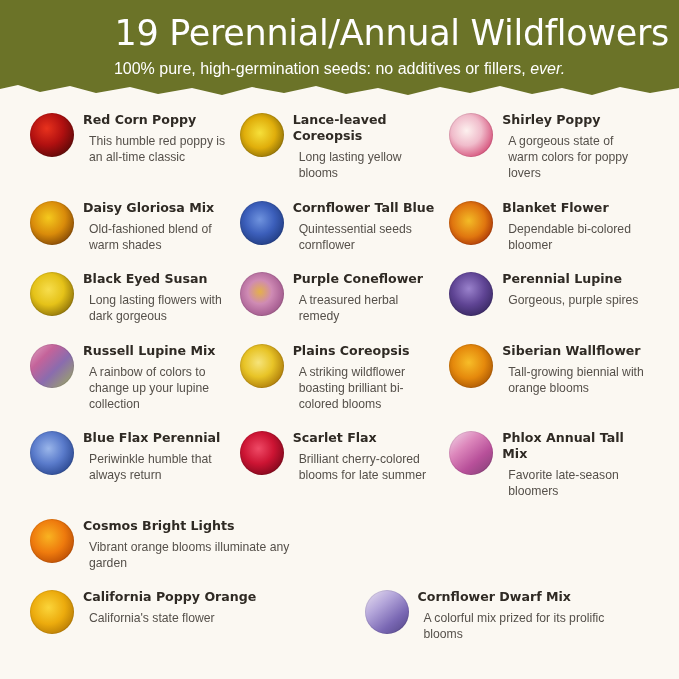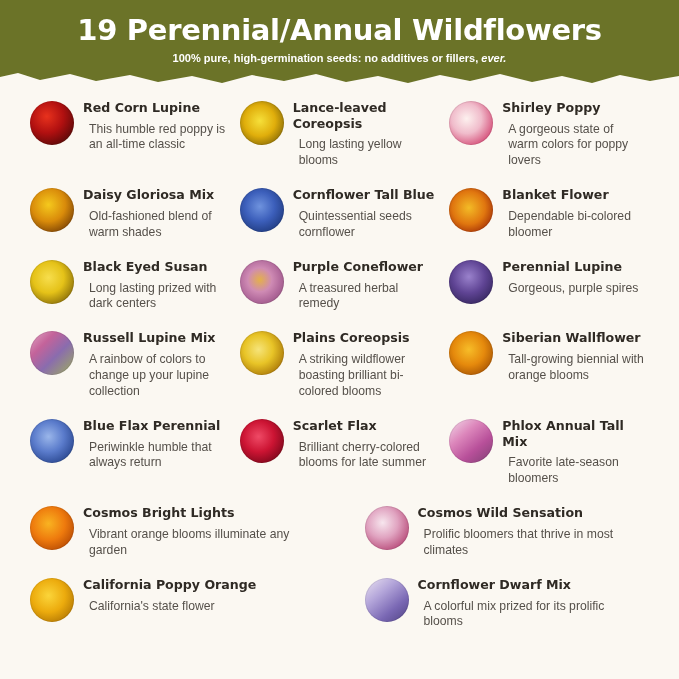--- a/index.html
+++ b/index.html
@@ -21,32 +21,33 @@
   }
   
   .header {
     position: relative;
     background: #6b7328;
     padding: 14px 10px 18px;
     text-align: center;
     color: #ffffff;
   }
   .header-title {
-    font-size: 29px;
-    font-weight: bold;
+    font-size: 35px;
+    font-weight: normal;
     letter-spacing: -0.3px;
     line-height: 1.12;
     margin: 0 0 6px 0;
     font-family: "DejaVu Sans", sans-serif;
+    text-align: right;
   }
   .header-sub {
-    font-size: 11px;
+    font-size: 16px;
     line-height: 1.2;
     margin: 0;
-    font-weight: bold;
+    font-weight: normal;
   }
   .header-sub .ital {
     font-style: italic;
   }
   
   .torn {
     position: absolute;
     left: 0;
     right: 0;
     bottom: -1px;
@@ -116,21 +117,21 @@
       <path d="M0,6 L18,2 L40,9 L70,3 L96,10 L130,4 L158,11 L192,5 L222,12 L252,4 L284,10 L316,3 L346,11 L378,5 L408,12 L440,4 L470,10 L500,3 L532,11 L562,5 L592,12 L620,4 L650,10 L679,5 L679,14 L0,14 Z" fill="#fbf8f2"></path>
     </svg>
   </div>
 
   <div class="content">
 
     <div class="row">
       <div class="item col3">
         <div class="swatch" style="background:radial-gradient(circle at 38% 35%, #e8321d 0%, #b11010 42%, #6d0a0a 72%, #2f4a14 100%);"></div>
         <div class="txt">
-          <p class="name">Red Corn Lupine</p>
+          <p class="name">Red Corn Poppy</p>
           <p class="desc">This humble red poppy is an all-time classic</p>
         </div>
       </div>
       <div class="item col3">
         <div class="swatch" style="background:radial-gradient(circle at 45% 45%, #f6e03a 0%, #e0ae0b 45%, #9c7a08 72%, #56701c 100%);"></div>
         <div class="txt">
           <p class="name">Lance-leaved Coreopsis</p>
           <p class="desc">Long lasting yellow blooms</p>
         </div>
       </div>
@@ -165,21 +166,21 @@
           <p class="desc">Dependable bi-colored bloomer</p>
         </div>
       </div>
     </div>
 
     <div class="row">
       <div class="item col3">
         <div class="swatch" style="background:radial-gradient(circle at 42% 40%, #f7de4d 0%, #e5c218 42%, #9c7f0c 72%, #4a3a08 100%);"></div>
         <div class="txt">
           <p class="name">Black Eyed Susan</p>
-          <p class="desc">Long lasting prized with dark centers</p>
+          <p class="desc">Long lasting flowers with dark gorgeous</p>
         </div>
       </div>
       <div class="item col3">
         <div class="swatch" style="background:radial-gradient(circle at 45% 45%, #e4b04a 0%, #cf8bb4 35%, #b0689a 62%, #7d4468 100%);"></div>
         <div class="txt">
           <p class="name">Purple Coneflower</p>
           <p class="desc">A treasured herbal remedy</p>
         </div>
       </div>
       <div class="item col3">
@@ -240,27 +241,20 @@
     </div>
 
     <div class="row">
       <div class="item col2">
         <div class="swatch" style="background:radial-gradient(circle at 42% 40%, #f9b321 0%, #ee7a0d 45%, #bb4e05 78%, #7d3304 100%);"></div>
         <div class="txt">
           <p class="name">Cosmos Bright Lights</p>
           <p class="desc">Vibrant orange blooms illuminate any garden</p>
         </div>
       </div>
-      <div class="item col2 offset-right">
-        <div class="swatch" style="background:radial-gradient(circle at 40% 38%, #f7e6ee 0%, #e0a3c0 40%, #bf5b86 72%, #7c3d5c 100%);"></div>
-        <div class="txt">
-          <p class="name">Cosmos Wild Sensation</p>
-          <p class="desc">Prolific bloomers that thrive in most climates</p>
-        </div>
-      </div>
     </div>
 
     <div class="row">
       <div class="item col2">
         <div class="swatch" style="background:radial-gradient(circle at 42% 40%, #fbd53a 0%, #ecab0d 45%, #b87c05 78%, #4d5c16 100%);"></div>
         <div class="txt">
           <p class="name">California Poppy Orange</p>
           <p class="desc">California's state flower</p>
         </div>
       </div>

